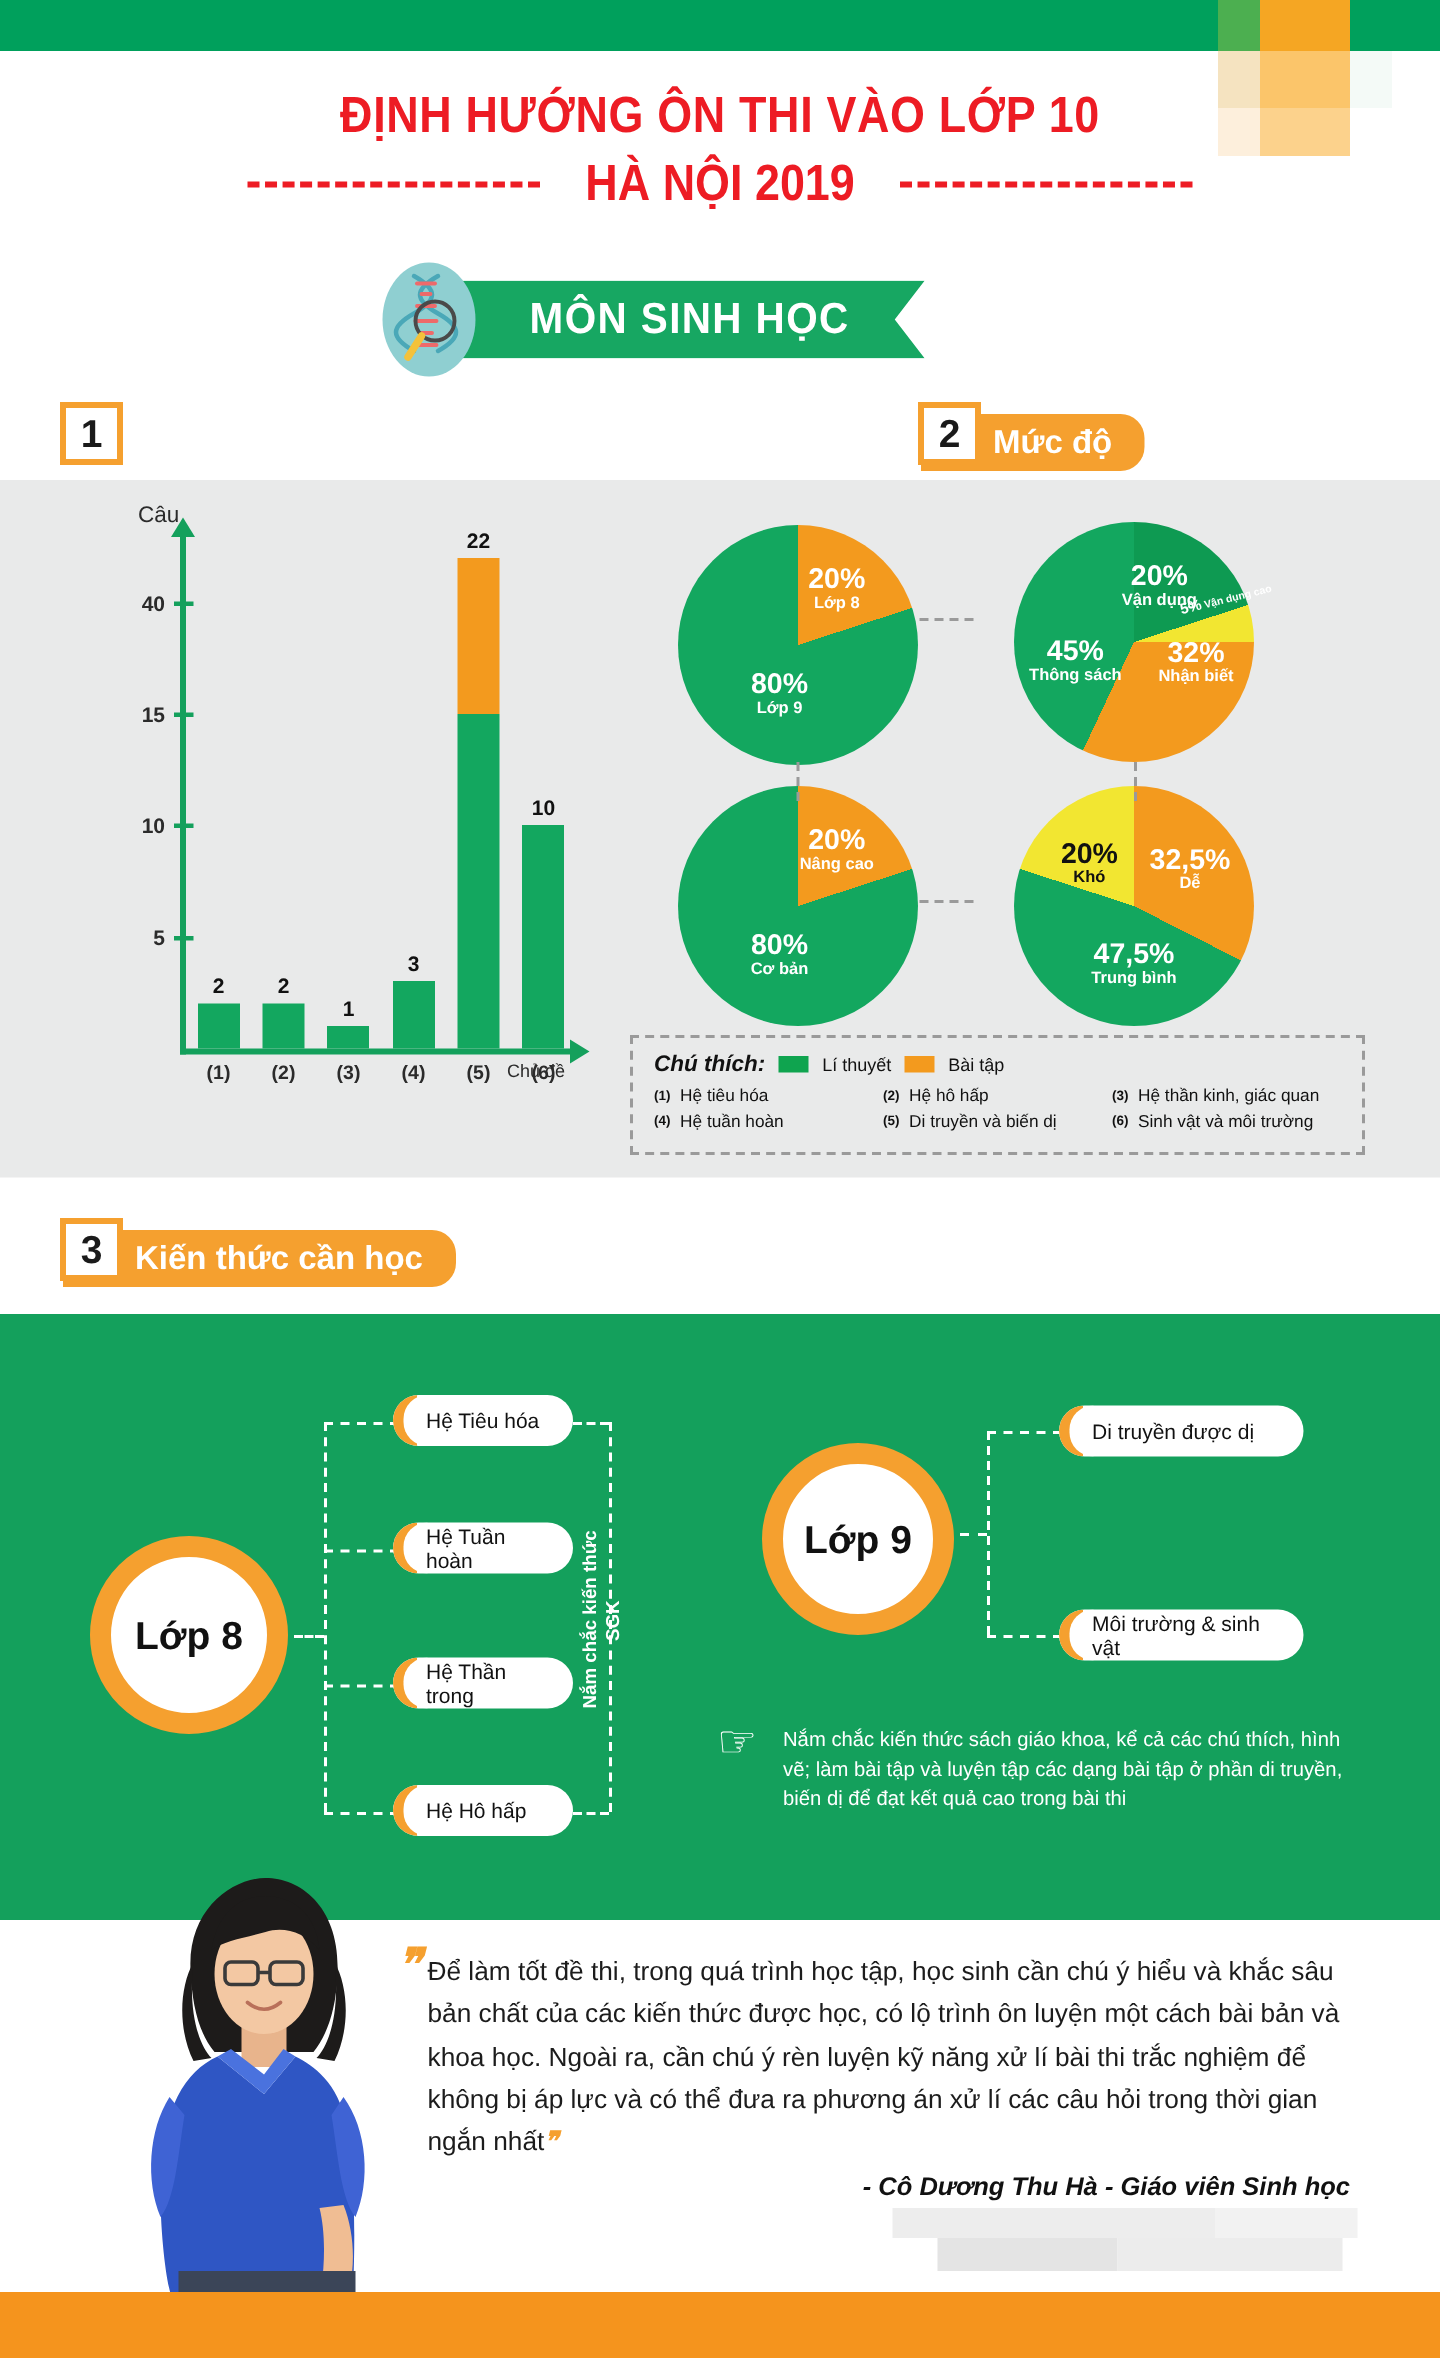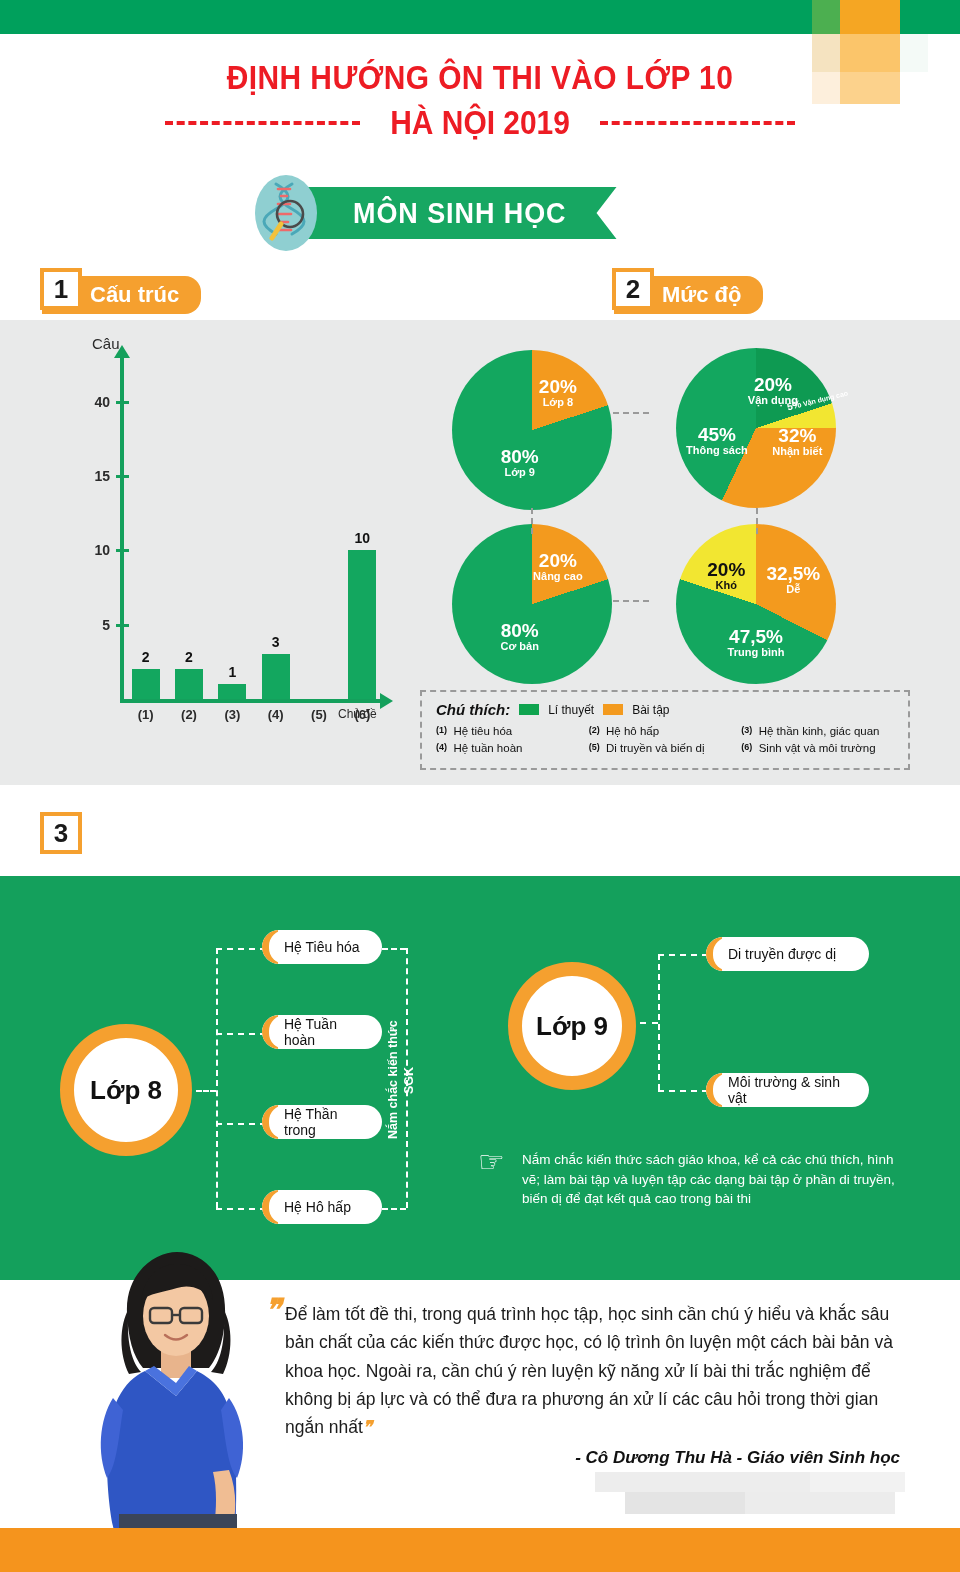--- a/index.html
+++ b/index.html
@@ -230,37 +230,37 @@
   </div>
   <div class="ribbon">
     <span class="ribbon-text">MÔN SINH HỌC</span>
   </div>
 </div>
 
 <div class="sec-head" id="sec1">
   <div class="sec-num">
     <span>1</span>
   </div>
-  <div class="sec-bar">
-    <span>Cấu trúc</span>
-  </div>
 </div>
 
 <div class="sec-head" id="sec2">
   <div class="sec-num">
     <span>2</span>
   </div>
   <div class="sec-bar">
     <span>Mức độ</span>
   </div>
 </div>
 
 <div class="sec-head" id="sec3">
   <div class="sec-num">
     <span>3</span>
+  </div>
+  <div class="sec-bar">
+    <span>Kiến thức cần học</span>
   </div>
 </div>
 
 <div class="panel"></div>
 
 <div class="chart">
   <div class="ylabel">Câu</div>
   <div class="yarrow"></div>
   <div class="yaxis"></div>
   <div class="xaxis"></div>
@@ -286,20 +286,25 @@
         <div class="bar-val" style="bottom: 33.7391px;">2</div>
       </div>
       <div class="bar-col" style="left: 94.3333px;">
         <div class="bar-seg" style="height: 14.8696px; background: rgb(19, 167, 95);"></div>
         <div class="bar-val" style="bottom: 18.8696px;">1</div>
       </div>
       <div class="bar-col" style="left: 137.667px;">
         <div class="bar-seg" style="height: 44.6087px; background: rgb(19, 167, 95);"></div>
         <div class="bar-val" style="bottom: 48.6087px;">3</div>
       </div>
+      <div class="bar-col" style="left: 181px;">
+        <div class="bar-seg" style="height: 104.087px; background: rgb(243, 154, 30);"></div>
+        <div class="bar-seg" style="height: 223.043px; background: rgb(19, 167, 95);"></div>
+        <div class="bar-val" style="bottom: 331.13px;">22</div>
+      </div>
       <div class="bar-col" style="left: 224.333px;">
         <div class="bar-seg" style="height: 148.696px; background: rgb(19, 167, 95);"></div>
         <div class="bar-val" style="bottom: 152.696px;">10</div>
       </div>
     </div>
   <div id="x-ticks">
       <div class="xtick-lbl" style="left: 77.6667px;">(1)</div>
       <div class="xtick-lbl" style="left: 121px;">(2)</div>
       <div class="xtick-lbl" style="left: 164.333px;">(3)</div>
       <div class="xtick-lbl" style="left: 207.667px;">(4)</div>

